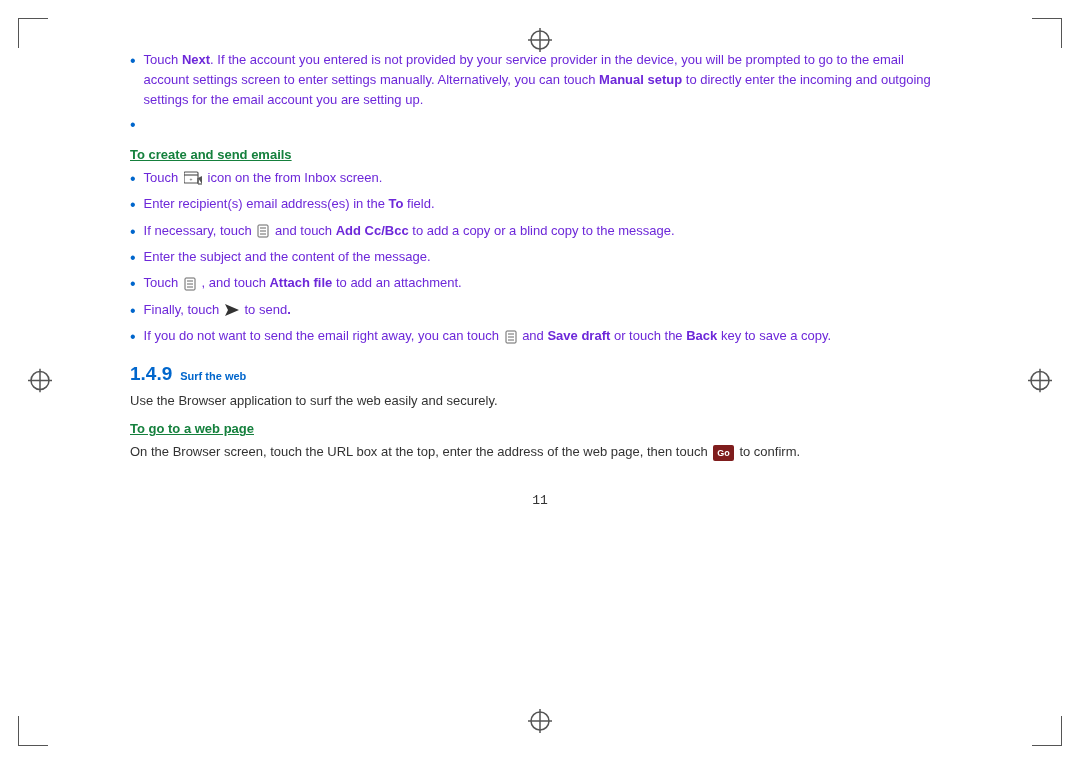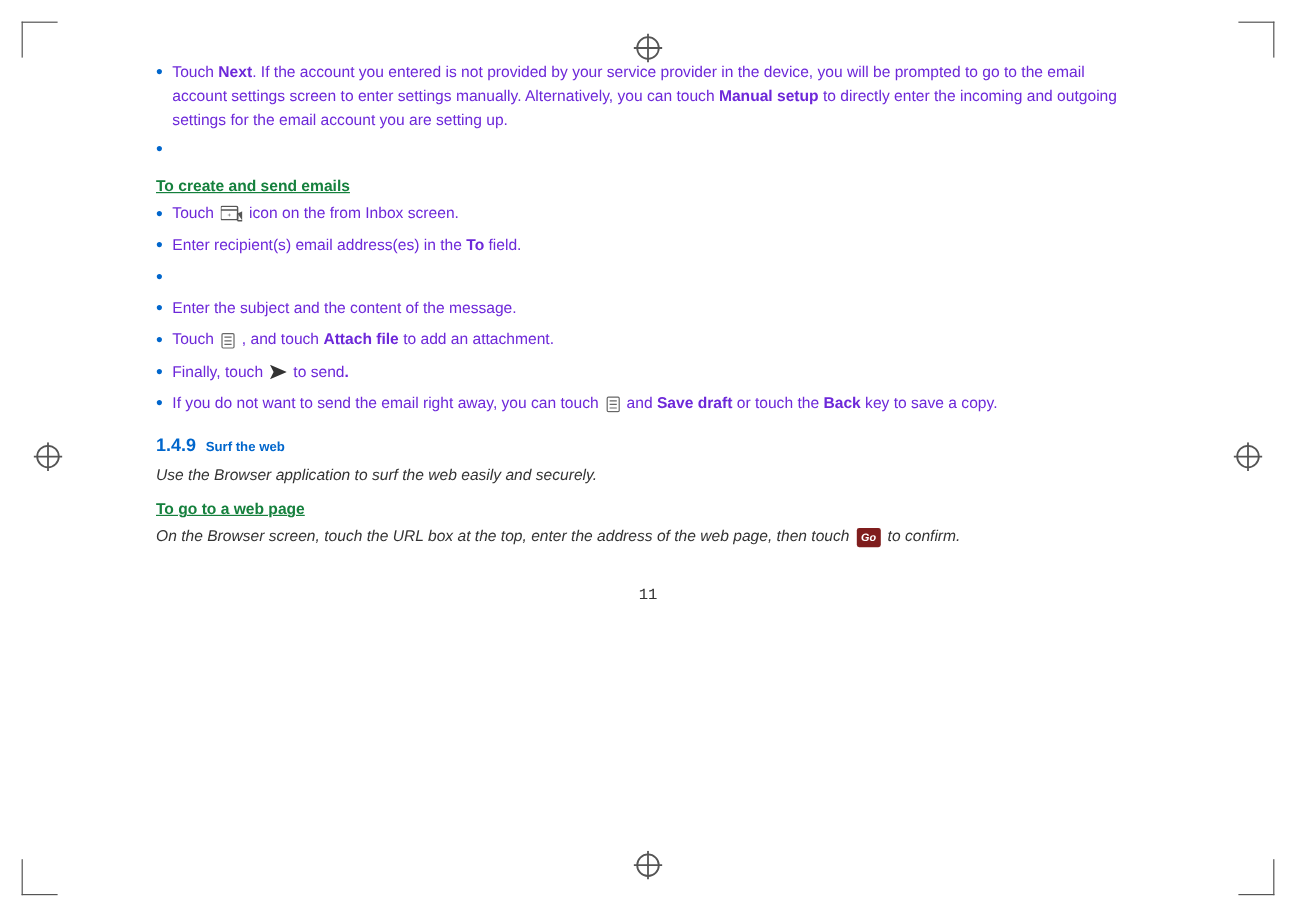--- a/index.html
+++ b/index.html
@@ -94,35 +94,34 @@
 
     .section-title {
       display: flex;
       align-items: baseline;
       margin: 14px 0 6px 0;
     }
 
     .section-number {
       color: #0066cc;
       font-weight: bold;
-      font-size: 15px;
+      font-size: 19px;
       margin-right: 8px;
     }
 
     .section-name {
       color: #0066cc;
       font-weight: bold;
       font-size: 11px;
     }
 
     .paragraph {
       line-height: 1.6;
       margin-bottom: 4px;
       color: #333;
-      font-style: italic;
     }
 
     .inline-icon-blue {
       display: inline-block;
       background: #7f1d1d;
       color: white;
       font-size: 9px;
       padding: 1px 4px;
       border-radius: 2px;
       vertical-align: middle;
@@ -224,20 +223,30 @@
 
     <div class="bullet-item">
       <span class="bullet-dot">•</span>
       <span class="bullet-text">
         Enter recipient(s) email address(es) in the <strong>To</strong> field.
       </span>
     </div>
 
     <div class="bullet-item">
       <span class="bullet-dot">•</span>
+      <span class="bullet-text">
+        If necessary, touch
+        <svg style="display:inline-block;vertical-align:middle;margin:0 2px;" width="12" height="14" viewBox="0 0 12 14">
+          <rect x="1" y="1" width="10" height="12" rx="1" fill="none" stroke="#666" stroke-width="1"></rect>
+          <line x1="3" y1="4" x2="9" y2="4" stroke="#666" stroke-width="1"></line>
+          <line x1="3" y1="7" x2="9" y2="7" stroke="#666" stroke-width="1"></line>
+          <line x1="3" y1="10" x2="9" y2="10" stroke="#666" stroke-width="1"></line>
+        </svg>
+        and touch <strong>Add Cc/Bcc</strong> to add a copy or a blind copy to the message.
+      </span>
     </div>
 
     <div class="bullet-item">
       <span class="bullet-dot">•</span>
       <span class="bullet-text">Enter the subject and the content of the message.</span>
     </div>
 
     <div class="bullet-item">
       <span class="bullet-dot">•</span>
       <span class="bullet-text">

